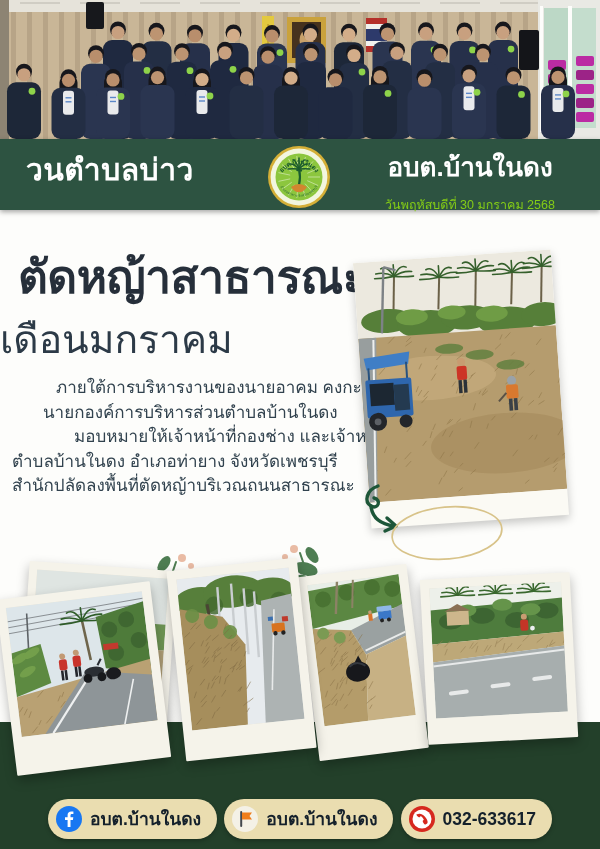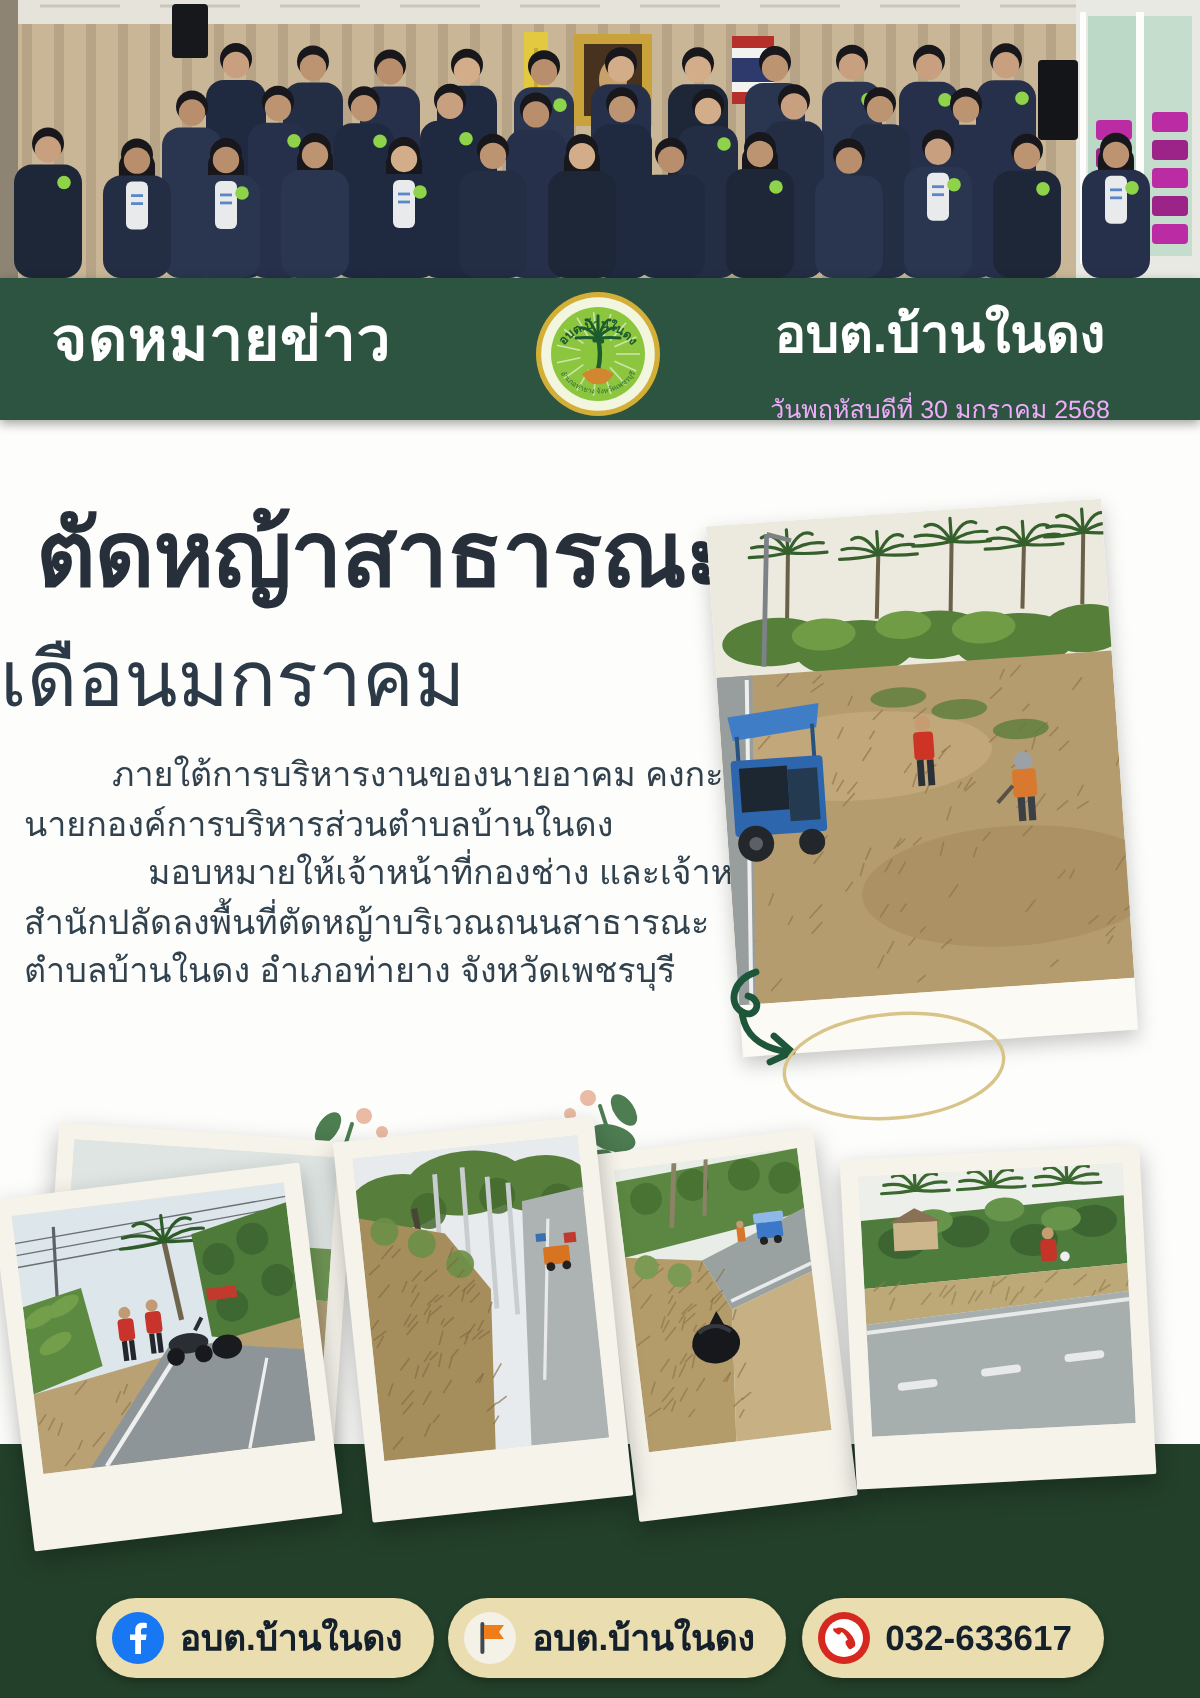--- a/index.html
+++ b/index.html
@@ -14,21 +14,21 @@
   .photo-top{position:absolute;left:0;top:0;width:600px;height:139px;}
   .photo-top svg{display:block;}
   
   .banner{position:absolute;left:0;top:139px;width:600px;height:71px;
           background:var(--banner-green);box-shadow:0 2px 5px rgba(0,0,0,.35);}
   .banner-left{position:absolute;left:26px;top:7px;color:#fff;}
   .banner-title{font-size:30px;font-weight:bold;letter-spacing:.5px;}
   .banner-subtitle{font-size:14px;margin:5px 0 0 10px;color:#f2f5ef;}
   .banner-right{position:absolute;left:382px;top:7px;width:176px;text-align:center;color:#fff;}
   .org-name{font-size:26px;font-weight:bold;}
-  .issue-date{font-size:12.5px;margin-top:8px;color:#f0abfc;}
+  .issue-date{font-size:12.5px;margin-top:8px;color:#84cc16;}
   .logo{position:absolute;left:267px;top:145px;width:64px;height:64px;z-index:5;}
   
   .headline{position:absolute;left:18px;top:240px;margin:0;font-size:46px;font-weight:800;
             color:var(--ink);letter-spacing:-0.5px;}
   .subheadline{position:absolute;left:0;top:308px;width:392px;margin:0;
                font-size:39px;font-weight:400;color:#2c3a47;}
   .body-text{position:absolute;left:12px;top:376px;width:358px;font-size:17px;
              line-height:24.5px;color:#31424e;}
   .body-text .ln{white-space:nowrap;}
   
@@ -284,21 +284,21 @@
         <rect x="541" y="84.91718426909938" width="34" height="54.08281573090062" rx="9" fill="#26304a"></rect>
         <rect x="552.5" y="87.91718426909938" width="11" height="24" rx="3" fill="#e9eaec"></rect>
         <line x1="555" y1="94.91718426909938" x2="561" y2="94.91718426909938" stroke="#5b87c8" stroke-width="1.4"></line>
         <line x1="555" y1="98.91718426909938" x2="561" y2="98.91718426909938" stroke="#5b87c8" stroke-width="1.4"></line>
         <circle cx="566" cy="93.91718426909938" r="3.4" fill="#8ed34a"></circle>
       </svg>
   </div>
 
   <div class="banner">
     <div class="banner-left">
-      <div class="banner-title">จดหมายข่าว</div>
+      <div class="banner-title">วนตำบลบ่าว</div>
     </div>
     <div class="banner-right">
       <div class="org-name">อบต.บ้านในดง</div>
       <div class="issue-date">วันพฤหัสบดีที่ 30 มกราคม 2568</div>
     </div>
   </div>
   <div class="logo">
     <svg id="logo-svg" width="64" height="64" viewBox="-32 -32 64 64">
         <circle cx="0" cy="0" r="31" fill="#d4af37"></circle>
         <circle cx="0" cy="0" r="28.4" fill="#f2f6de"></circle>
@@ -335,24 +335,24 @@
         </defs>
         <text font-size="6.2" font-weight="bold" fill="#1c5c2e" text-anchor="middle"><textPath href="#arcTop" startOffset="50%">อบต.บ้านในดง</textPath></text>
         <text font-size="3.6" fill="#2e6b35" text-anchor="middle"><textPath href="#arcBot" startOffset="50%">อำเภอท่ายาง จังหวัดเพชรบุรี</textPath></text>
       </svg>
   </div>
 
   <h1 class="headline">ตัดหญ้าสาธารณะ</h1>
   <h2 class="subheadline">เดือนมกราคม</h2>
   <div class="body-text" id="article-body">
       <div class="ln" style="padding-left: 44px;">ภายใต้การบริหารงานของนายอาคม  คงกะเรียน</div>
-      <div class="ln" style="padding-left: 0px;">นายกองค์การบริหารส่วนตำบลบ้านในดง</div>
+      <div class="ln" style="padding-left: 0px; margin-left: 31px;">นายกองค์การบริหารส่วนตำบลบ้านในดง</div>
       <div class="ln" style="padding-left: 62px;">มอบหมายให้เจ้าหน้าที่กองช่าง  และเจ้าหน้าที่</div>
+      <div class="ln" style="padding-left: 0px;">ตำบลบ้านในดง อำเภอท่ายาง จังหวัดเพชรบุรี</div>
       <div class="ln" style="padding-left: 0px;">สำนักปลัดลงพื้นที่ตัดหญ้าบริเวณถนนสาธารณะ</div>
-      <div class="ln" style="padding-left: 0px;">ตำบลบ้านในดง อำเภอท่ายาง จังหวัดเพชรบุรี</div>
     </div>
 
   <div class="featured">
     <svg id="scene-field" width="198" height="240" viewBox="0 0 198 240">
         <rect x="0" y="0" width="198" height="240" fill="#ece9df"></rect>
         <line x1="40" y1="16" x2="37" y2="52" stroke="#6b6148" stroke-width="2"></line>
         <path d="M 40,16 q -9,-5.25 -18,-3.675" stroke="#35602c" stroke-width="1.6" fill="none" stroke-linecap="round"></path>
         <path d="M 40,16 q -6.375,-12 -12.75,-8.399999999999999" stroke="#35602c" stroke-width="1.6" fill="none" stroke-linecap="round"></path>
         <path d="M 40,16 q 0,-15 0,-10.5" stroke="#35602c" stroke-width="1.6" fill="none" stroke-linecap="round"></path>
         <path d="M 40,16 q 6.375,-12 12.75,-8.399999999999999" stroke="#35602c" stroke-width="1.6" fill="none" stroke-linecap="round"></path>

